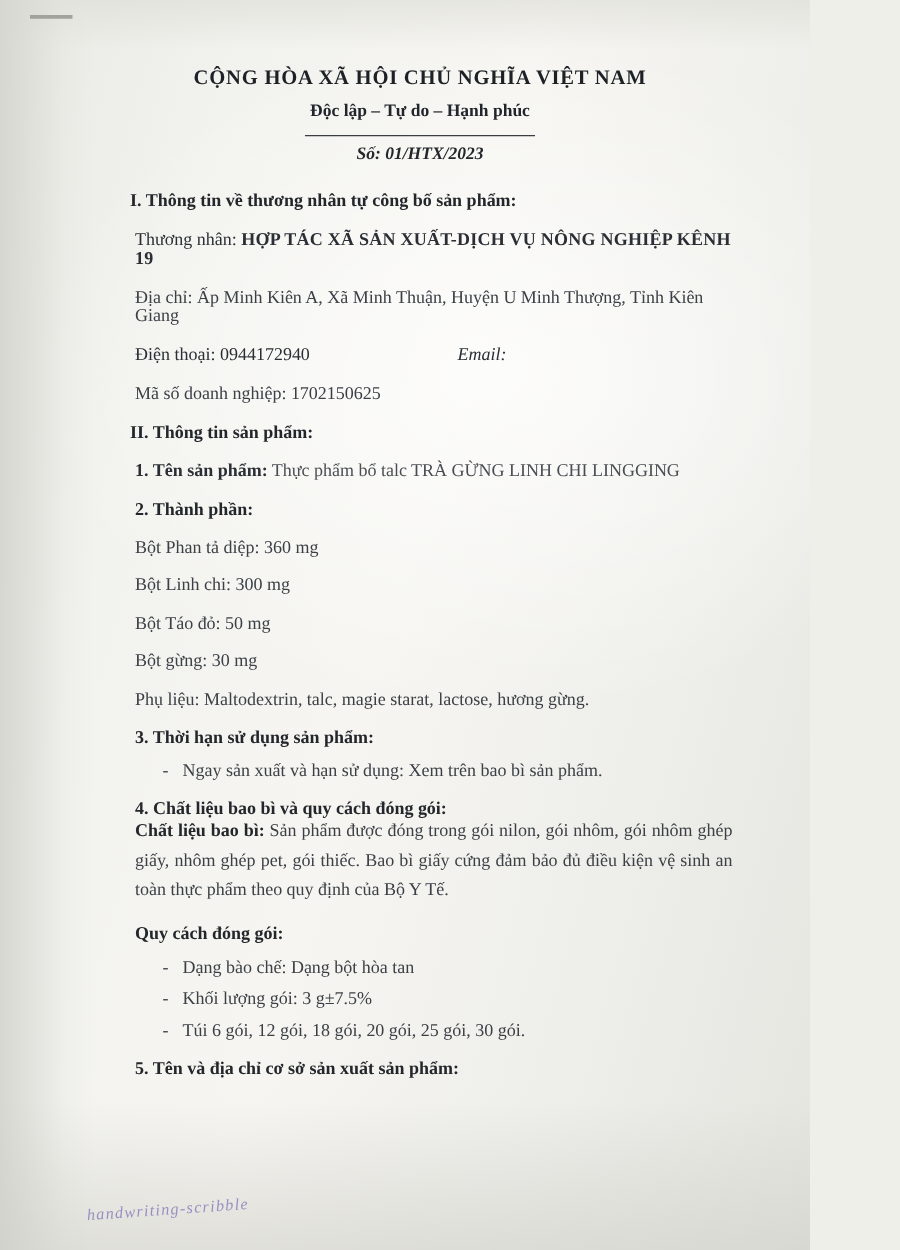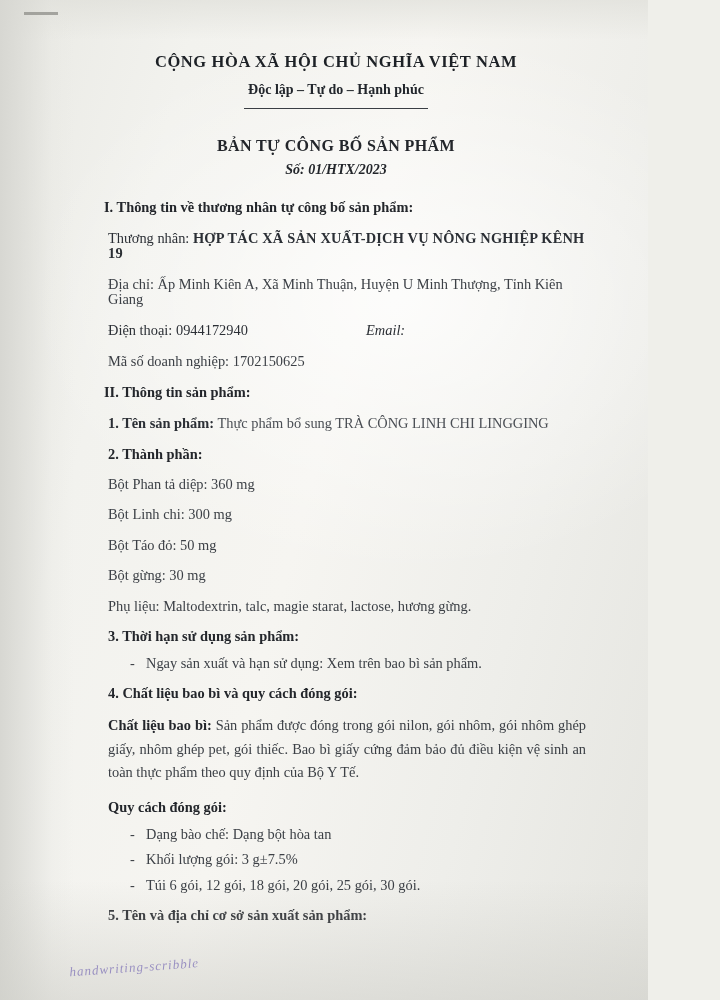--- a/index.html
+++ b/index.html
@@ -143,21 +143,20 @@
     margin-top: 11px;
   }
   .bullet-list li::before {
     content: "-";
     position: absolute;
     left: -16px;
     top: 0;
     color: #3a3e44;
   }
   .para {
-    margin-top: 14px;
     padding-left: 22px;
     text-align: justify;
     line-height: 1.62;
   }
   .sub-bold {
     font-weight: bold;
     margin-top: 16px;
     padding-left: 22px;
   }
   .fade { color: #3c4046; }
@@ -168,21 +167,20 @@
 
 <div class="page">
   <div class="shade-top"></div>
   <div class="shade-left"></div>
   <div class="shade-bottom"></div>
   <div class="edge-mark"></div>
 
   <div class="hdr">
     <div class="nation">CỘNG HÒA XÃ HỘI CHỦ NGHĨA VIỆT NAM</div>
     <div><span class="motto">Độc lập – Tự do – Hạnh phúc</span></div>
-    <div class="doc-title">BẢN TỰ CÔNG BỐ SẢN PHẨM</div>
     <div class="doc-number">Số: 01/HTX/2023</div>
   </div>
 
   <div class="body">
 
     <div class="sec">I. Thông tin về thương nhân tự công bố sản phẩm:</div>
 
     <div class="line">
       <span>Thương nhân:</span>
       <span class="caps-strong">HỢP TÁC XÃ SẢN XUẤT-DỊCH VỤ NÔNG NGHIỆP KÊNH 19</span>
@@ -194,21 +192,21 @@
       <span class="c1">Điện thoại:  0944172940</span>
       <span class="c2">Email:</span>
     </div>
 
     <div class="line fade">Mã số doanh nghiệp: 1702150625</div>
 
     <div class="sec">II. Thông tin sản phẩm:</div>
 
     <div class="line">
       <span class="b">1. Tên sản phẩm:</span>
-      <span class="lighter">Thực phẩm bổ sung TRÀ CÔNG LINH CHI LINGGING</span>
+      <span class="lighter">Thực phẩm bổ talc TRÀ GỪNG LINH CHI LINGGING</span>
     </div>
 
     <div class="sec l2">2. Thành phần:</div>
 
     <div class="ing fade">Bột Phan tả diệp: 360 mg</div>
     <div class="ing fade">Bột Linh chi: 300 mg</div>
     <div class="ing fade">Bột Táo đỏ: 50 mg</div>
     <div class="ing fade">Bột gừng: 30 mg</div>
     <div class="ing fade">Phụ liệu: Maltodextrin, talc, magie starat, lactose, hương gừng.</div>
 

